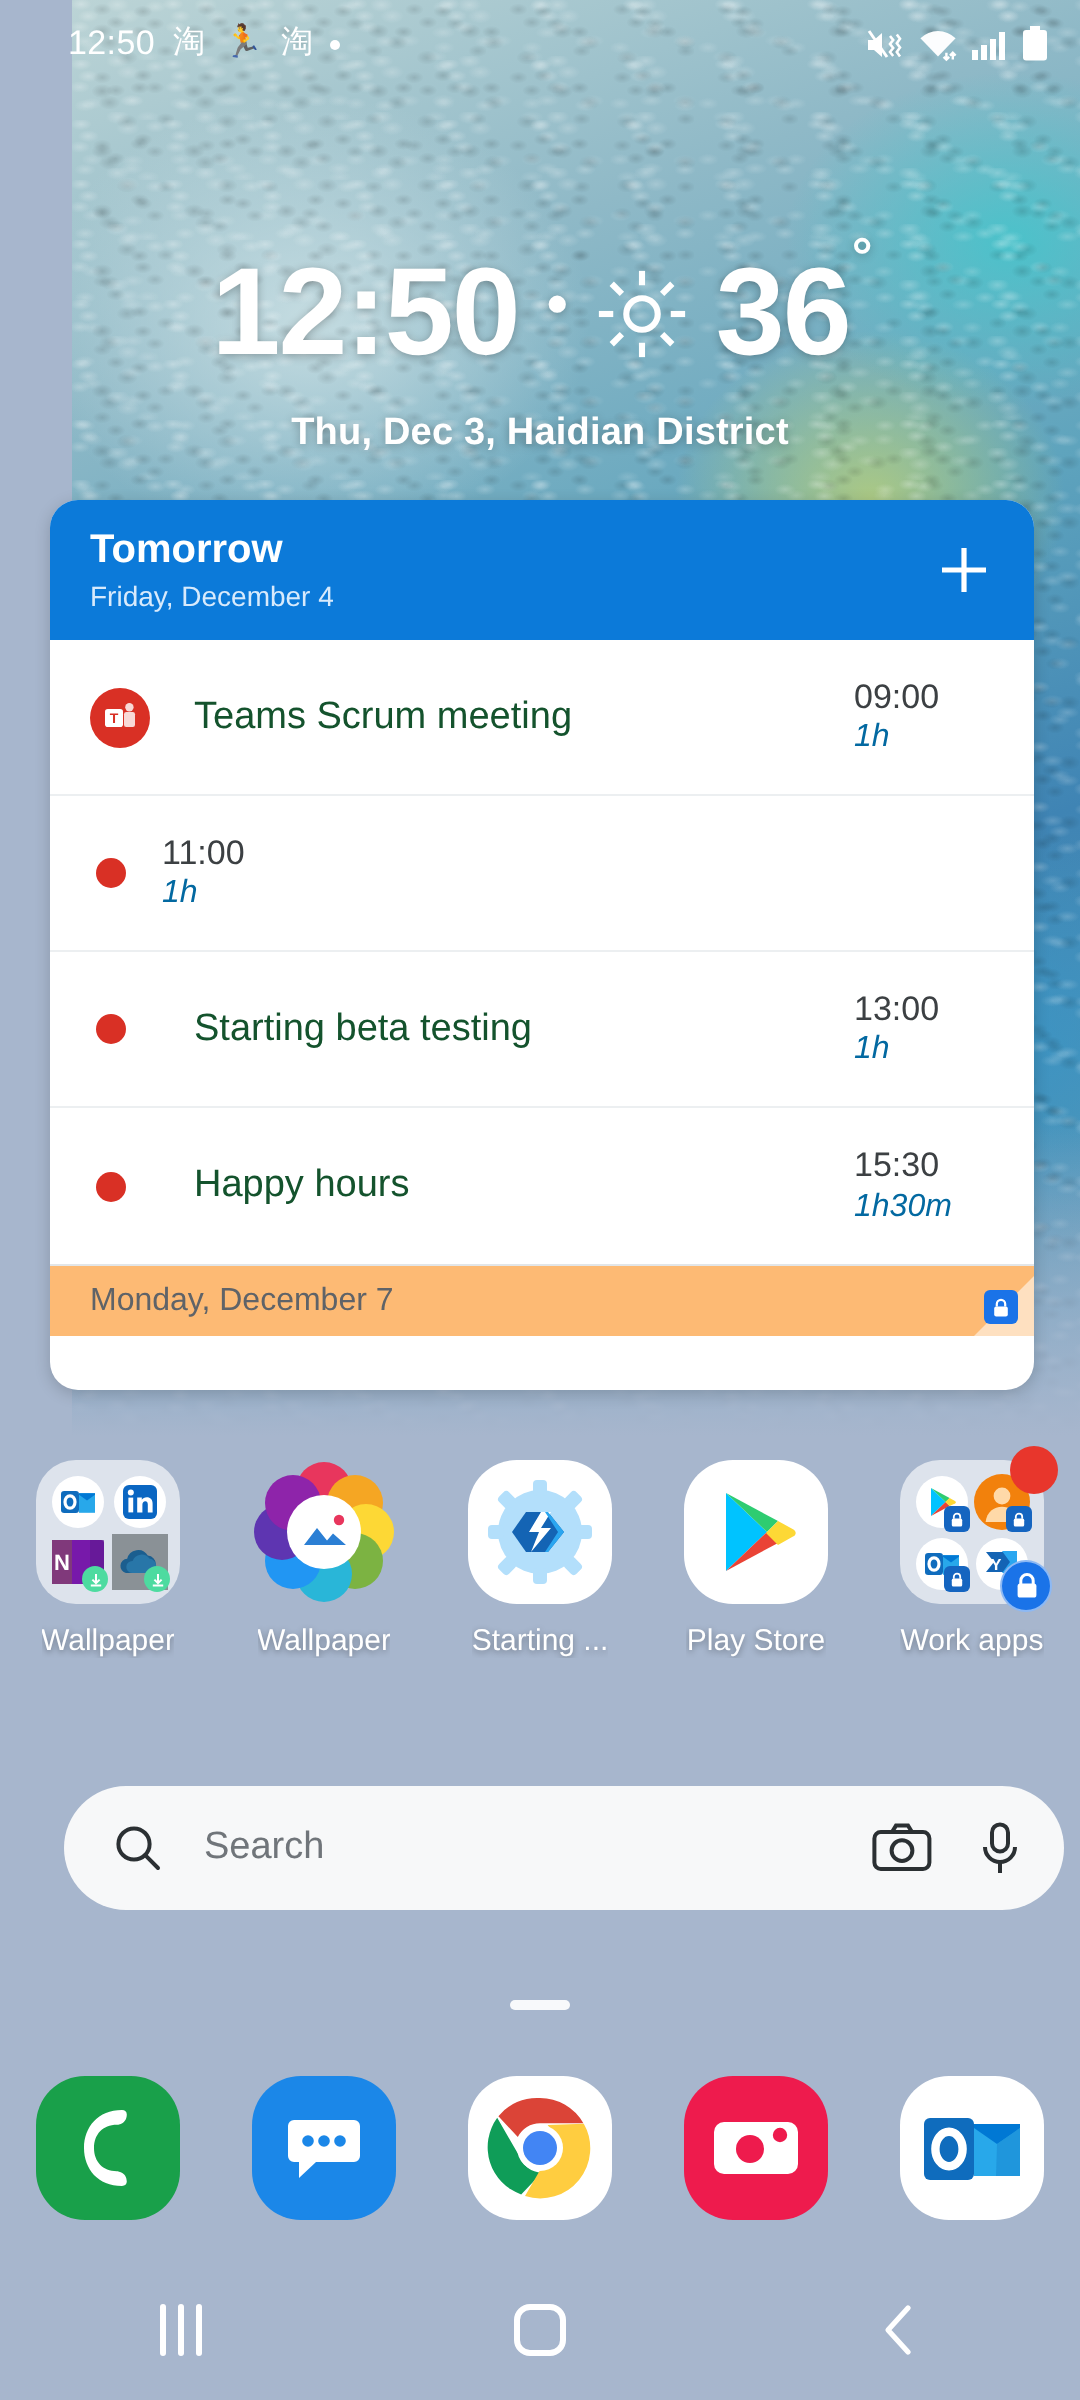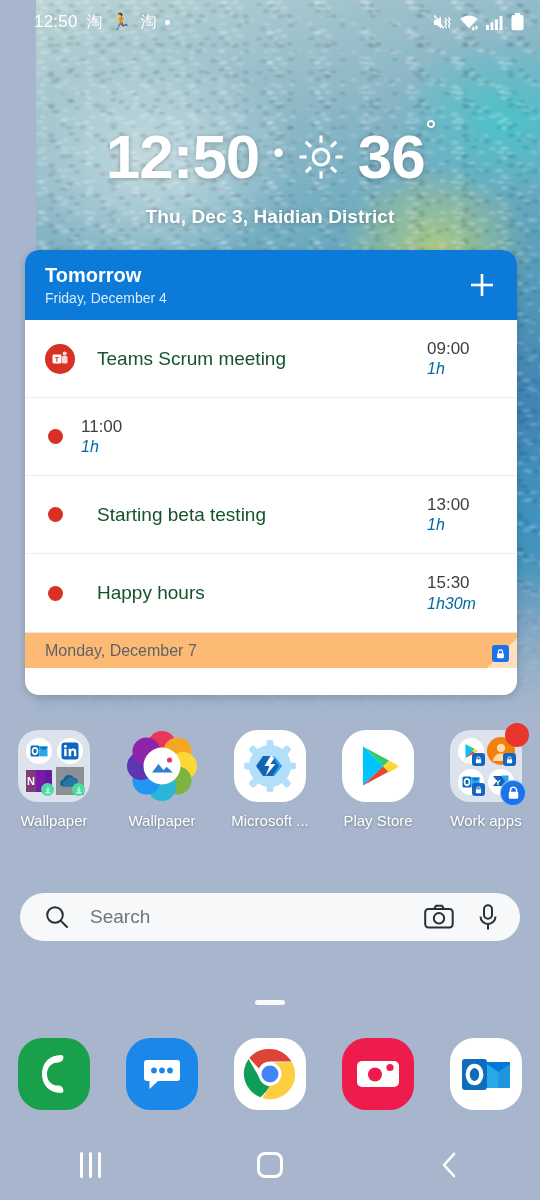--- a/index.html
+++ b/index.html
@@ -288,22 +288,22 @@
     width: 26px; height: 26px; border-radius: 50%;
     background: #1a73e8;
     display: flex; align-items: center; justify-content: center;
     border: 1.5px solid rgba(255,255,255,.5);
     box-sizing: border-box;
   }
 
   
   #searchbar {
     position: absolute;
-    left: 20px; top: 893px;
-    width: 500px; height: 48px;
+    left: 32px; top: 893px;
+    width: 500px; height: 62px;
     background: #f7f8f9;
     border-radius: 31px;
     display: flex;
     align-items: center;
     padding: 0 22px 0 24px;
     box-sizing: border-box;
     z-index: 30;
   }
   .search-text {
     flex: 1;
@@ -598,21 +598,21 @@
                 <rect x="49" y="16" width="7" height="8" rx="2" transform="rotate(45 52.5 20)"></rect>
                 <rect x="16" y="49" width="7" height="8" rx="2" transform="rotate(45 19.5 53)"></rect>
               </g>
             </g>
             <path d="M29 26h11l8 10-8 10H29l-7-10z" fill="#1464b4"></path>
             <path d="M36.5 26l-6 10h5l-4 10 10-12h-5l5-8z" fill="#fff"></path>
             <path d="M38.5 26h1.5l8 10-8 10h-1.5l6.5-10z" fill="#2aa6f0"></path>
           </svg>
         </div>
       </div>
-      <div class="app-label">Microsoft ...</div>
+      <div class="app-label">Starting ...</div>
     </div>
 
     <div class="app">
       <div class="app-icon-wrap">
         <div class="squircle" style="background:#ffffff;">
           <svg width="72" height="72" viewBox="0 0 72 72">
             <path d="M21 16.5v39l20.5-19.5z" fill="#00c3ff"></path>
             <path d="M21 16.5l26 14-5.5 5.5z" fill="#2ecc71"></path>
             <path d="M21 55.5l26-14-5.5-5.5z" fill="#ea4335"></path>
             <path d="M47 30.5l7.5 4.1c1.8 1 1.8 2.7 0 3.7L47 42.5l-6-6z" fill="#fdd835"></path>

